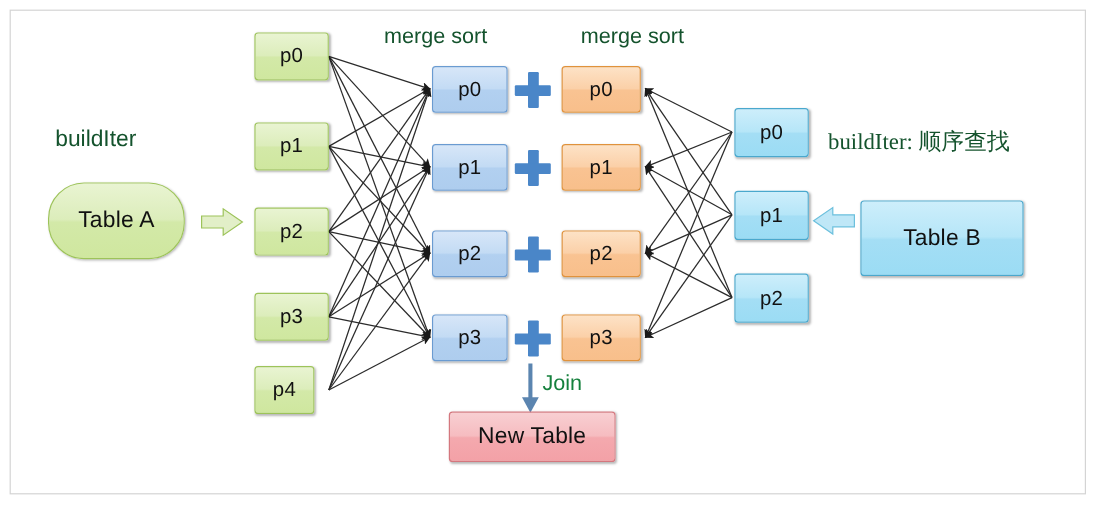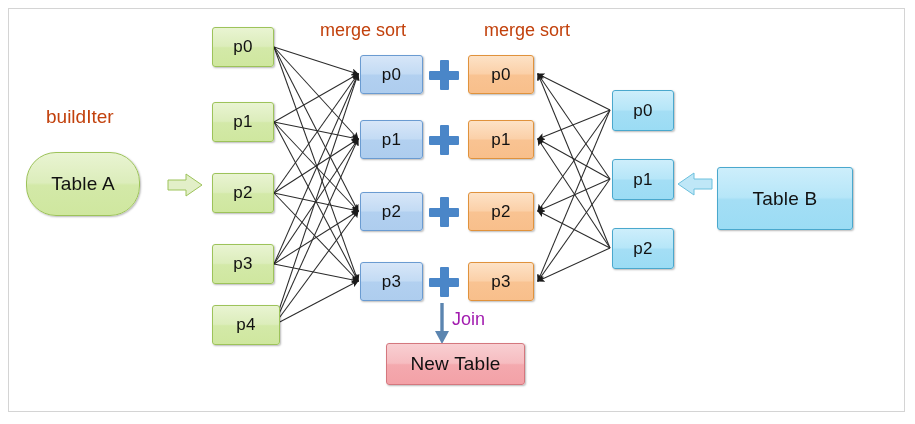--- a/index.html
+++ b/index.html
@@ -6,24 +6,24 @@
   body{font-family:"Liberation Sans","DejaVu Sans",sans-serif;}
   #canvas{position:relative;width:915px;height:424px;background:#ffffff;overflow:hidden;}
   #frame{position:absolute;left:8px;top:8px;width:897px;height:404px;border:1px solid #d4d4d4;box-sizing:border-box;background:#fff;}
   .box{position:absolute;box-sizing:border-box;display:flex;align-items:center;justify-content:center;
        border-radius:3px;font-size:17px;color:#111;letter-spacing:.2px;
        box-shadow:1px 1px 2px rgba(0,0,0,.28);}
   .b-green{background:linear-gradient(to bottom,#e9f4d2 0%,#dcedbb 48%,#d3e9a8 52%,#cfe79f 100%);border:1px solid #9dc35a;}
   .b-blue  {background:linear-gradient(to bottom,#d7e6f8 0%,#c3dbf4 48%,#b2d0f0 52%,#aecdee 100%);border:1px solid #6a9bd1;}
   .b-orange{background:linear-gradient(to bottom,#fde2c6 0%,#fbd0a8 48%,#f9c392 52%,#f8bf8b 100%);border:1px solid #e0923c;}
   .b-cyan  {background:linear-gradient(to bottom,#cdeefb 0%,#b6e6f8 48%,#a4def5 52%,#9bdcf4 100%);border:1px solid #4aa8cd;}
-  .b-pink  {background:linear-gradient(to bottom,#f8cfd2 0%,#f6bcc0 48%,#f4a9ae 52%,#f3a1a7 100%);border:1px solid #d4777e;margin-left:12px;}
+  .b-pink  {background:linear-gradient(to bottom,#f8cfd2 0%,#f6bcc0 48%,#f4a9ae 52%,#f3a1a7 100%);border:1px solid #d4777e;}
   .tablebox{font-size:19px;}
-  .label{position:absolute;font-size:19px;color:#c2410c;white-space:nowrap;}
-  .label-join{position:absolute;font-size:18px;color:#a21caf;white-space:nowrap;}
+  .label{position:absolute;font-size:19px;color:#14532d;white-space:nowrap;}
+  .label-join{position:absolute;font-size:18px;color:#15803d;white-space:nowrap;}
   svg.lines{position:absolute;left:0;top:0;width:915px;height:424px;pointer-events:none;}
   .plus{position:absolute;color:#4a86c8;}
   .plus i{position:absolute;background:#4a86c8;border-radius:1px;display:block;}
   .cnlabel{font-family:"Liberation Serif","DejaVu Serif",serif;}
 </style>
 </head>
 <body>
 
 <div id="canvas">
   <div id="frame"></div>
@@ -85,25 +85,26 @@
       <path d="M712,179 L694,179 L694,173 L678,184 L694,195 L694,189 L712,189 Z" fill="#bfe7f7" stroke="#6cc0dd" stroke-width="1"></path>
     </g>
 
     <g>
       <path d="M442,303 L442,334" stroke="#5b85b0" stroke-width="3.4" fill="none"></path>
       <path d="M435,331 L449,331 L442,344 Z" fill="#5b85b0"></path>
     </g>
   </svg>
 
   <div class="label" style="left:46px;top:106px;">buildIter</div>
+  <div class="label cnlabel" style="left:690px;top:105px;">buildIter: 顺序查找</div>
   <div class="label" style="left:320px;top:20px;font-size:18px;">merge sort</div>
   <div class="label" style="left:484px;top:20px;font-size:18px;">merge sort</div>
   <div class="label-join" style="left:452px;top:309px;">Join</div>
 
-  <div class="box b-green tablebox" style="left:26px;top:152px;width:114px;height:64px;border-radius:30px;">
+  <div class="box b-green tablebox" style="left:40px;top:152px;width:114px;height:64px;border-radius:30px;">
     <span>Table A</span>
   </div>
 
   <div class="box b-cyan tablebox" style="left:717px;top:142px;width:136px;height:63px;margin-top:25px;">
     <span>Table B</span>
   </div>
 
   <div class="box b-pink tablebox" style="left:374px;top:343px;width:139px;height:42px;">
     <span>New Table</span>
   </div>
@@ -113,21 +114,21 @@
     </div>
   <div class="box b-green" style="left:212px;top:102px;width:62px;height:40px;">
       <span>p1</span>
     </div>
   <div class="box b-green" style="left:212px;top:173px;width:62px;height:40px;">
       <span>p2</span>
     </div>
   <div class="box b-green" style="left:212px;top:244px;width:62px;height:40px;">
       <span>p3</span>
     </div>
-  <div class="box b-green" style="left:212px;top:305px;width:68px;height:40px;">
+  <div class="box b-green" style="left:212px;top:305px;width:50px;height:40px;">
       <span>p4</span>
     </div>
 
   <div class="box b-blue" style="left:360px;top:55px;width:63px;height:39px;">
       <span>p0</span>
     </div>
   <div class="box b-blue" style="left:360px;top:120px;width:63px;height:39px;">
       <span>p1</span>
     </div>
   <div class="box b-blue" style="left:360px;top:192px;width:63px;height:39px;">

